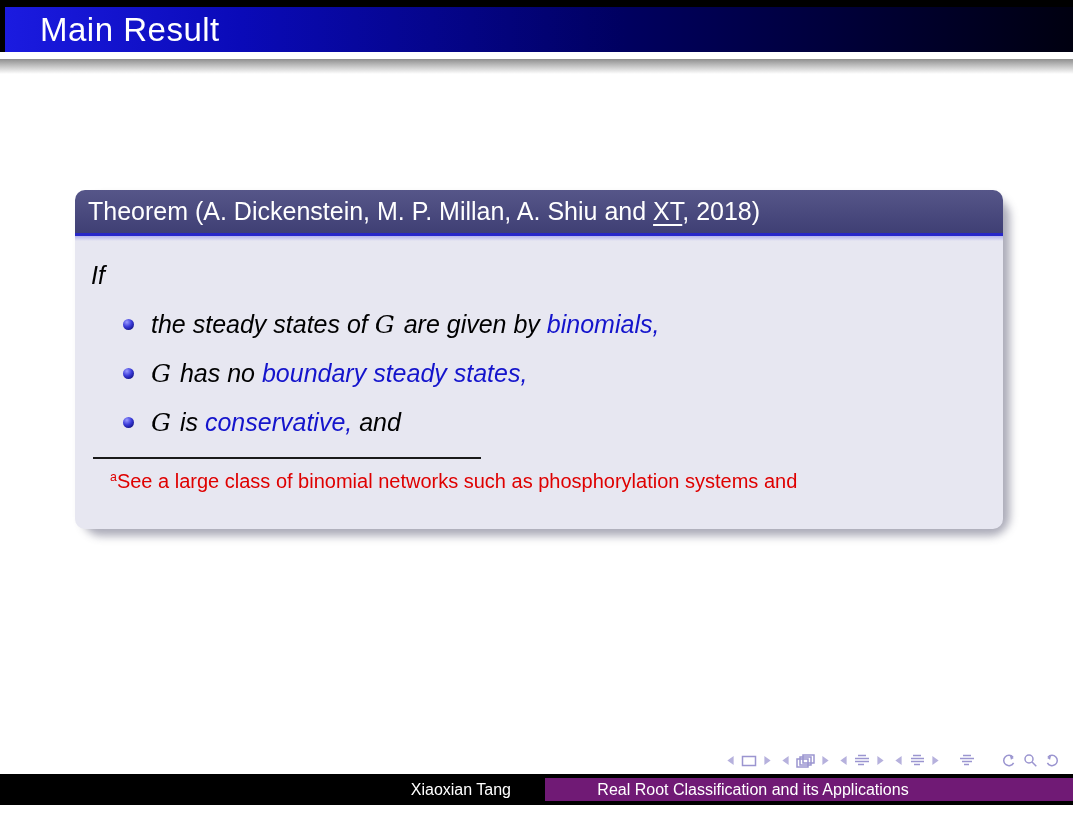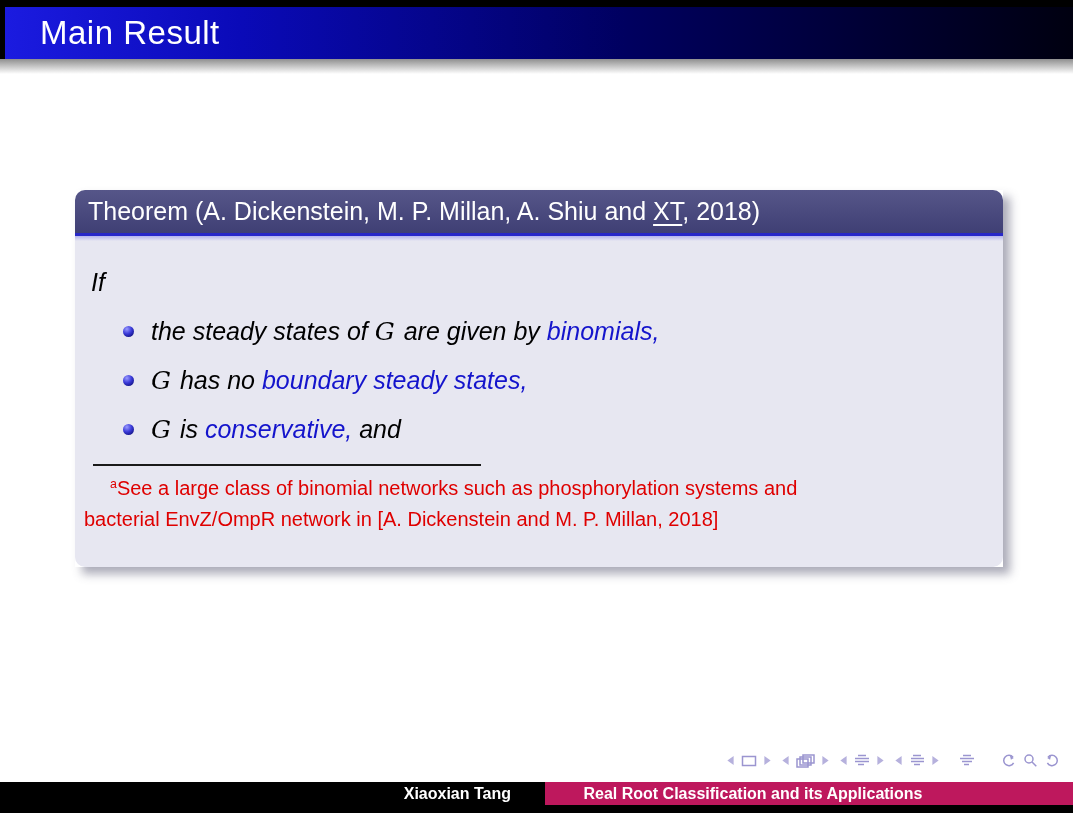--- a/index.html
+++ b/index.html
@@ -2,47 +2,47 @@
 <html><head>
 <meta charset="utf-8">
 <style>
   html,body{margin:0;padding:0;}
   body{
     width:1073px;height:813px;position:relative;background:#ffffff;
     font-family:"Liberation Sans", sans-serif;overflow:hidden;
   }
   
   .titlebar{
-    position:absolute;top:0;left:0;width:1073px;height:59px;box-sizing:border-box;
+    position:absolute;top:0;left:0;width:1073px;height:52px;box-sizing:border-box;
     border-top:7px solid #000;border-left:5px solid #000;
     background:linear-gradient(90deg,#1b1be0 0%,#0a0ab8 22%,#000060 58%,#000010 100%);
     display:flex;align-items:center;padding-left:35px;
   }
   .titlebar-text{color:#ffffff;font-size:33px;letter-spacing:0.5px;}
   .titlebar-shadow{
     position:absolute;top:59px;left:0;width:1073px;height:15px;
     background:linear-gradient(#8f8f8f,#ffffff);
   }
   
   .theorem{
-    position:absolute;left:75px;top:190px;width:928px;border-radius:0;
+    position:absolute;left:75px;top:190px;width:928px;border-radius:20px;
     box-shadow:7px 7px 9px rgba(70,70,100,0.45);
   }
   .thm-header{
     height:43px;border-radius:10px 10px 0 0;
     background:linear-gradient(#565689,#3f3f74);
     color:#ffffff;font-size:25px;display:flex;align-items:center;padding-left:13px;
   }
   .thm-sep{height:3px;background:#2828c8;}
   .thm-sep2{height:5px;background:linear-gradient(#b4b4ec,#e7e7f1);}
   .thm-body{
     background:#e7e7f1;border-radius:0 0 10px 10px;
     padding:8px 16px 22px 16px;font-style:italic;font-size:25px;color:#000;
   }
-  .if-line{margin:19px 0 0 0;}
+  .if-line{margin:12px 0 0 0;}
   .blist{list-style:none;margin:12px 0 4px 0;padding:0 0 0 32px;text-align:right;}
   .blist li{display:flex;align-items:center;gap:17px;margin:20px 0;}
   .bullet{
     width:11px;height:11px;border-radius:50%;flex-shrink:0;
     background:radial-gradient(circle at 35% 28%,#9a9aff 0%,#3a3ad8 45%,#00005e 100%);
   }
   .concl{margin:6px 0 0 0;line-height:39px;}
   .fn{margin:14px -7px 10px -7px;font-style:normal;color:#df0000;font-size:20px;line-height:31px;}
   .fn-rule{width:388px;border-top:2px solid #1a1a1a;margin:0 0 7px 9px;}
   .fn-line{margin:0;}
@@ -57,28 +57,28 @@
   .underline{text-decoration:underline;text-underline-offset:4px;}
   
   .navbar{position:absolute;top:753px;right:12px;display:flex;align-items:center;gap:9px;}
   .navgrp{display:flex;align-items:center;gap:6px;}
   .nico rect,.nico line,.nico circle,.nico .arc{fill:none;stroke:#9b95d0;stroke-width:1.5;}
   .nico .tri{fill:#b6b1dd;stroke:none;}
   .nico .ah{fill:#9b95d0;stroke:none;}
   .gap-l{margin-left:10px;}
   .gap-xl{margin-left:16px;}
   
-  .footline{position:absolute;left:0;bottom:0;width:1073px;height:31px;background:#000;display:flex;align-items:flex-start;font-weight:bold;}
+  .footline{position:absolute;left:0;bottom:8px;width:1073px;height:31px;background:#000;display:flex;align-items:center;}
   .foot-author{
     width:545px;height:23px;background:#000;color:#fff;font-size:16px;
     display:flex;justify-content:flex-end;align-items:center;
     padding-right:34px;box-sizing:border-box;
   }
   .foot-title{
-    flex:1;height:23px;background:#be185d;color:#fff;font-size:16px;
+    flex:1;height:23px;background:#701a75;color:#fff;font-size:16px;
     display:flex;justify-content:center;align-items:center;
     padding-right:112px;box-sizing:border-box;
   }
 </style>
 </head>
 <body>
 
 <div>
 
   <header class="titlebar">
@@ -104,21 +104,20 @@
           <span><span class="math">G</span><span> has no </span><span class="alert">boundary steady states,</span></span>
         </li>
         <li>
           <span class="bullet"></span>
           <span><span class="math">G</span><span> is </span><span class="alert">conservative,</span><span> and</span></span>
         </li>
       </ul>
       <div class="fn">
         <div class="fn-rule"></div>
         <p class="fn-line fn-indent"><span class="sup">a</span><span>See a large class of binomial networks such as phosphorylation systems and</span></p>
-        <p class="fn-line"><span>bacterial EnvZ/OmpR network in [A. Dickenstein and M. P. Millan, 2018]</span></p>
       </div>
     </div>
   </section>
 
   <nav class="navbar">
     <span class="navgrp">
       <svg class="nico" width="9" height="11" viewBox="0 0 10 12">
           <path class="tri" d="M8.5 1 L1.5 6 L8.5 11 Z"></path>
         </svg>
       <svg class="nico" width="16" height="12" viewBox="0 0 16 12">

